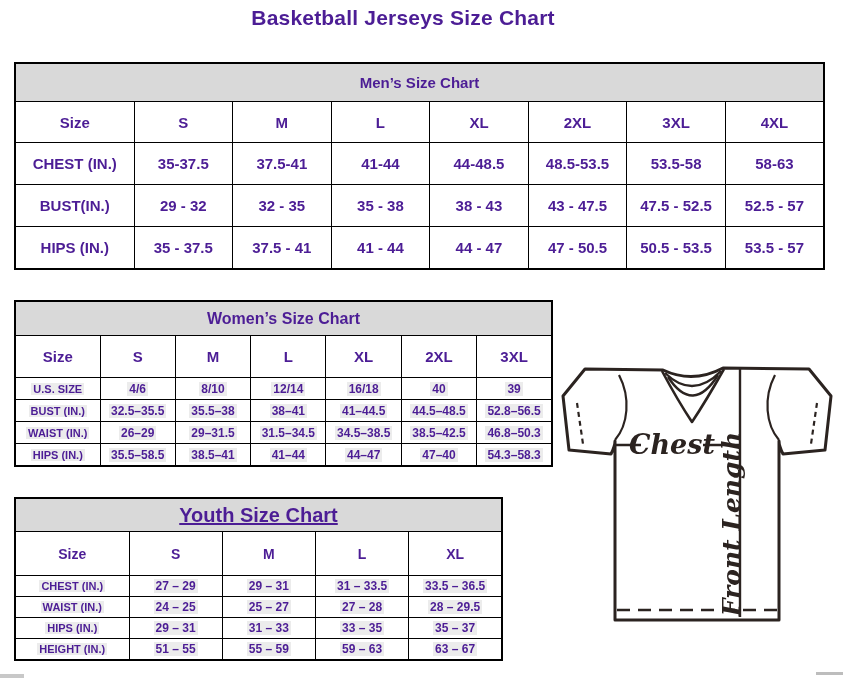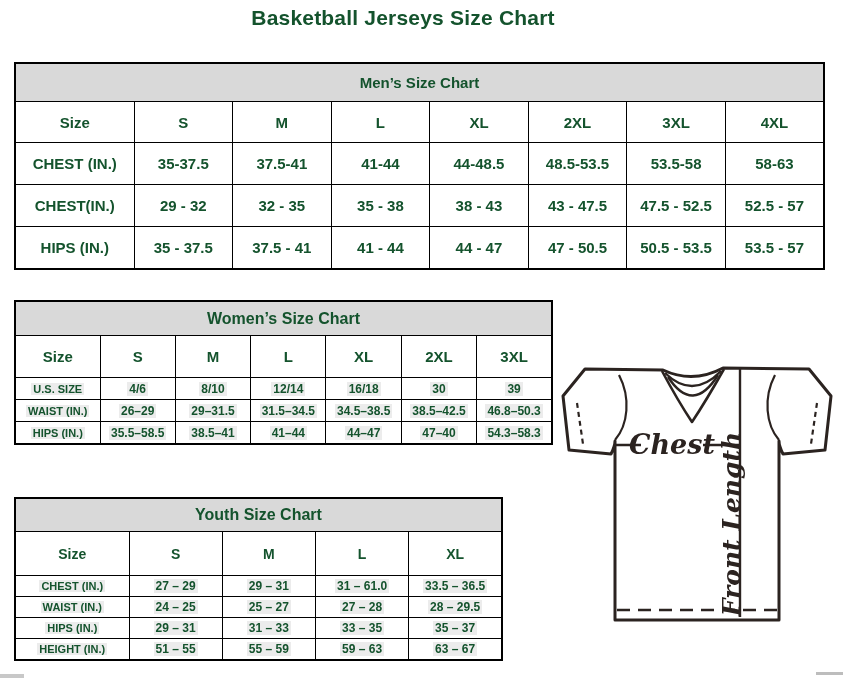--- a/index.html
+++ b/index.html
@@ -1,17 +1,17 @@
 <!DOCTYPE html>
 <html><head>
 <meta charset="utf-8">
 <style>
   html,body{margin:0;padding:0;background:#ffffff;}
   #canvas{position:relative;width:843px;height:679px;background:#ffffff;overflow:hidden;
-          font-family:"Liberation Sans",sans-serif;color:#14532d;}
+          font-family:"Liberation Sans",sans-serif;color:#4c1d95;}
 
   .main-title{position:absolute;top:6px;left:0;width:806px;text-align:center;
               font-size:21px;font-weight:bold;letter-spacing:.2px;}
 
   table.size-table{position:absolute;border-collapse:collapse;table-layout:fixed;
                    background:#fff;border:2px solid #000;}
   table.size-table td{border:1px solid #000;text-align:center;vertical-align:middle;
                       padding:0;overflow:hidden;white-space:nowrap;}
   td.band{background:#d9d9d9;font-weight:bold;font-size:17px;border-bottom:2px solid #000;}
 
@@ -24,21 +24,21 @@
 
   
   #womens{left:14px;top:300px;width:539px;padding-left:44px;}
   #womens td.band{height:33px;font-size:16px;}
   #womens tr.hdr td{height:41px;font-size:15px;font-weight:bold;}
   #womens tr.data td{height:21px;font-size:12px;font-weight:bold;}
   #womens tr.data td.lbl{font-size:11px;margin-top:44px;}
 
   
   #youth{left:14px;top:497px;width:489px;}
-  #youth td.band{height:32px;font-size:16px;}
+  #youth td.band{height:32px;font-size:20px;text-decoration:underline;}
   #youth tr.hdr td{height:43px;font-size:14px;font-weight:bold;}
   #youth tr.data td{height:20px;font-size:12px;font-weight:bold;}
   #youth tr.data td.lbl{font-size:11px;}
 
   .hl{background:#ececec;padding:0 2px;}
 
   
   #jersey{position:absolute;left:556px;top:353px;}
   #jersey text{font-family:"DejaVu Serif","Liberation Serif",serif;
                font-style:italic;font-weight:bold;fill:#2b2320;}
@@ -83,21 +83,21 @@
       <td class="lbl">CHEST (IN.)</td>
       <td>35-37.5</td>
       <td>37.5-41</td>
       <td>41-44</td>
       <td>44-48.5</td>
       <td>48.5-53.5</td>
       <td>53.5-58</td>
       <td>58-63</td>
     </tr>
     <tr class="data">
-      <td class="lbl">CHEST(IN.)</td>
+      <td class="lbl">BUST(IN.)</td>
       <td>29 - 32</td>
       <td>32 - 35</td>
       <td>35 - 38</td>
       <td>38 - 43</td>
       <td>43 - 47.5</td>
       <td>47.5 - 52.5</td>
       <td>52.5 - 57</td>
     </tr>
     <tr class="data">
       <td class="lbl">HIPS (IN.)</td>
@@ -134,22 +134,31 @@
       <td>XL</td>
       <td>2XL</td>
       <td>3XL</td>
     </tr>
     <tr class="data">
       <td class="lbl"><span class="hl">U.S. SIZE</span></td>
       <td><span class="hl">4/6</span></td>
       <td><span class="hl">8/10</span></td>
       <td><span class="hl">12/14</span></td>
       <td><span class="hl">16/18</span></td>
-      <td><span class="hl">30</span></td>
+      <td><span class="hl">40</span></td>
       <td><span class="hl">39</span></td>
+    </tr>
+    <tr class="data">
+      <td class="lbl"><span class="hl">BUST (IN.)</span></td>
+      <td><span class="hl">32.5–35.5</span></td>
+      <td><span class="hl">35.5–38</span></td>
+      <td><span class="hl">38–41</span></td>
+      <td><span class="hl">41–44.5</span></td>
+      <td><span class="hl">44.5–48.5</span></td>
+      <td><span class="hl">52.8–56.5</span></td>
     </tr>
     <tr class="data">
       <td class="lbl"><span class="hl">WAIST (IN.)</span></td>
       <td><span class="hl">26–29</span></td>
       <td><span class="hl">29–31.5</span></td>
       <td><span class="hl">31.5–34.5</span></td>
       <td><span class="hl">34.5–38.5</span></td>
       <td><span class="hl">38.5–42.5</span></td>
       <td><span class="hl">46.8–50.3</span></td>
     </tr>
@@ -181,21 +190,21 @@
       <td>Size</td>
       <td>S</td>
       <td>M</td>
       <td>L</td>
       <td>XL</td>
     </tr>
     <tr class="data">
       <td class="lbl"><span class="hl">CHEST (IN.)</span></td>
       <td><span class="hl">27 – 29</span></td>
       <td><span class="hl">29 – 31</span></td>
-      <td><span class="hl">31 – 61.0</span></td>
+      <td><span class="hl">31 – 33.5</span></td>
       <td><span class="hl">33.5 – 36.5</span></td>
     </tr>
     <tr class="data">
       <td class="lbl"><span class="hl">WAIST (IN.)</span></td>
       <td><span class="hl">24 – 25</span></td>
       <td><span class="hl">25 – 27</span></td>
       <td><span class="hl">27 – 28</span></td>
       <td><span class="hl">28 – 29.5</span></td>
     </tr>
     <tr class="data">

